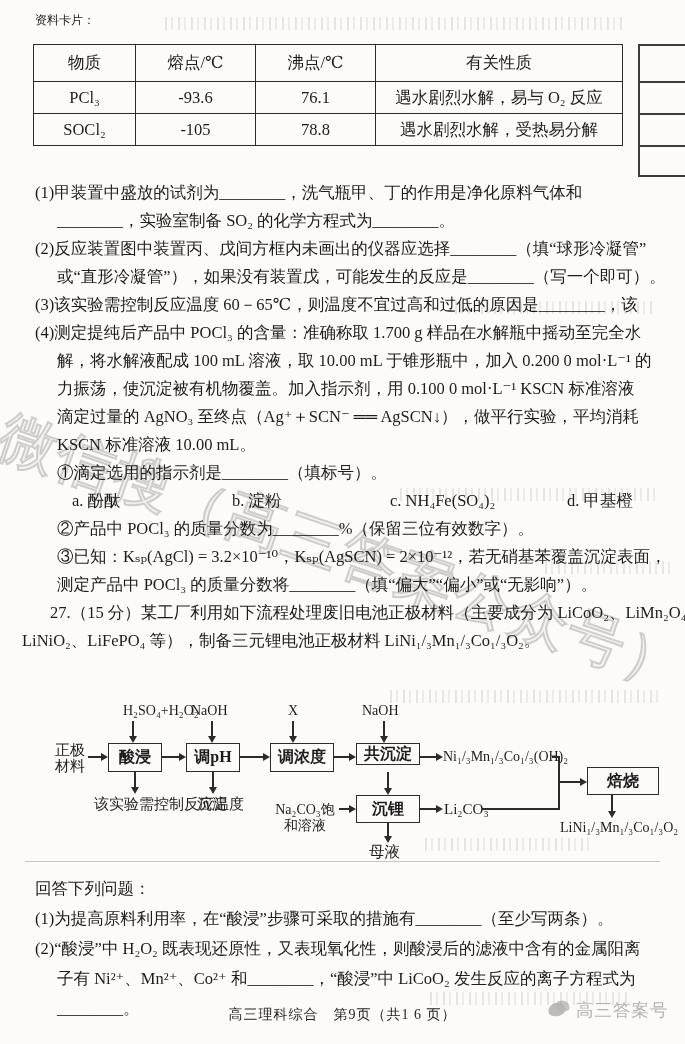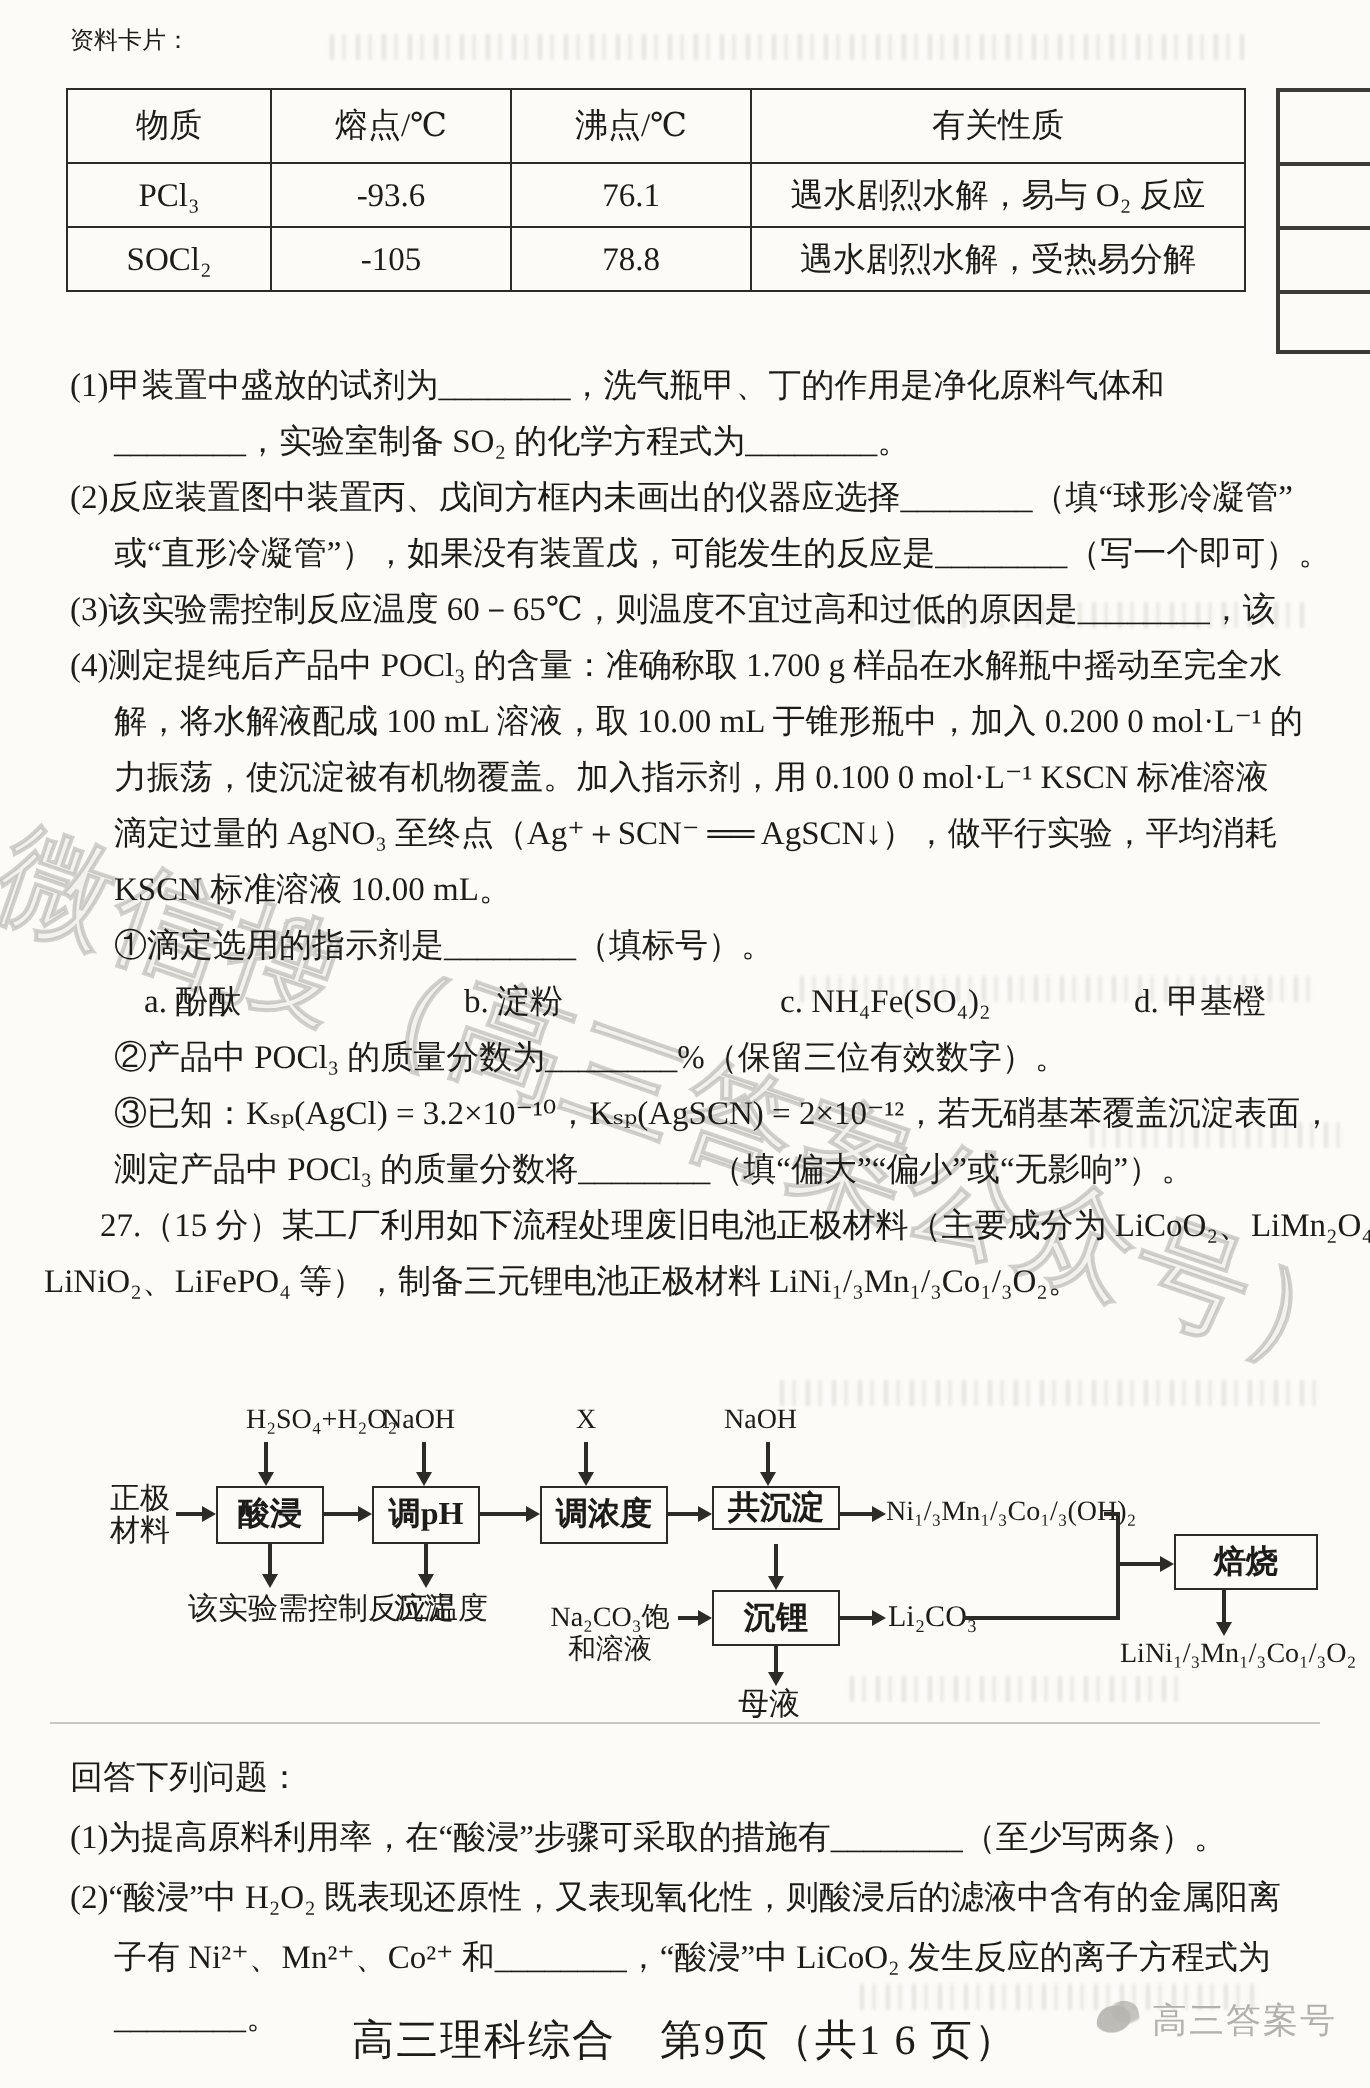--- a/index.html
+++ b/index.html
@@ -66,21 +66,21 @@
   .av::after{content:''; position:absolute; bottom:-7px; left:-3.5px;
     border-left:4.5px solid transparent; border-right:4.5px solid transparent; border-top:7px solid #2c2b27;}
   .lh{position:absolute; height:2px; background:#2c2b27;}
   .lv{position:absolute; width:2px; background:#2c2b27;}
   
   .faint-rule{position:absolute; left:25px; top:861px; width:635px; height:1px; background:rgba(105,102,94,.35); z-index:1;}
   .anscol{position:absolute; left:22px; top:874px; width:660px; z-index:2;}
   .aln{height:30px; line-height:30px; font-size:16.5px; white-space:nowrap;}
   
   .footer-center{position:absolute; left:0; top:1006px; width:685px; text-align:center;
-    font-size:21px; letter-spacing:1px; z-index:2;}
+    font-size:14px; letter-spacing:1px; z-index:2;}
   .brand{position:absolute; left:548px; top:998px; z-index:2; display:flex; align-items:center; color:#b8b6b0;}
   .brand-icon{
     width:22px; height:18px; margin-right:6px;
     background:radial-gradient(ellipse at 40% 45%, rgba(160,158,152,.9) 0 45%, transparent 50%),
                radial-gradient(ellipse at 75% 30%, rgba(160,158,152,.8) 0 30%, transparent 40%);
     border-radius:60% 40% 55% 45%; transform:rotate(-12deg); opacity:.75;
   }
   .brand-text{font-size:17.5px; letter-spacing:1px; color:#b3b1ab;}
 </style>
 </head>

